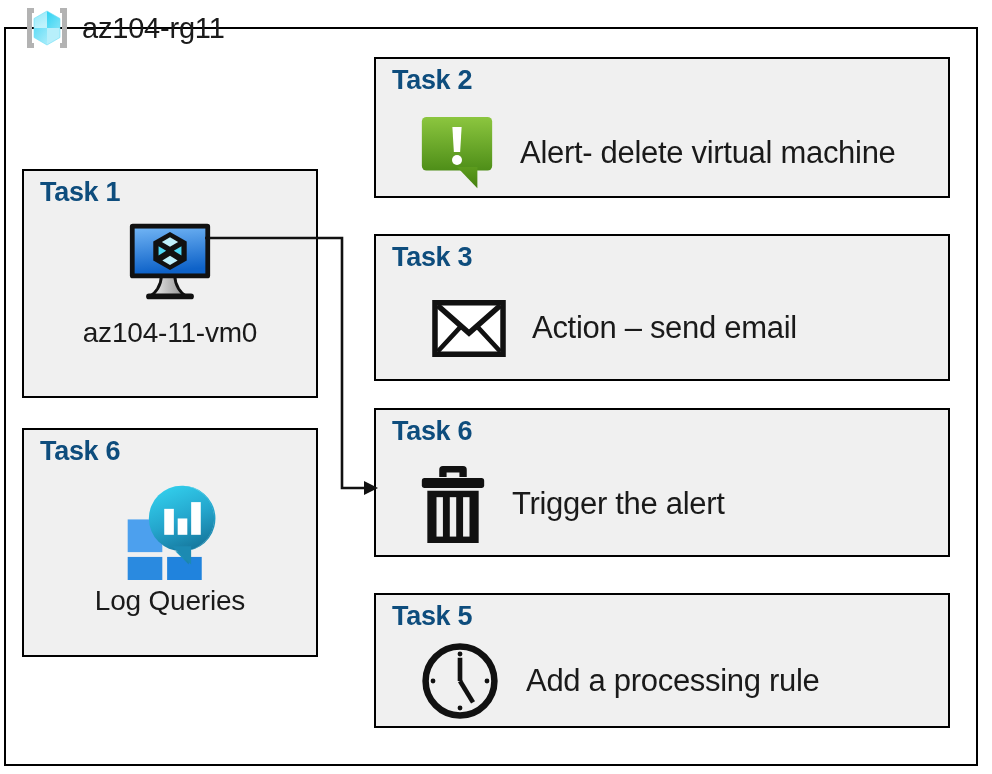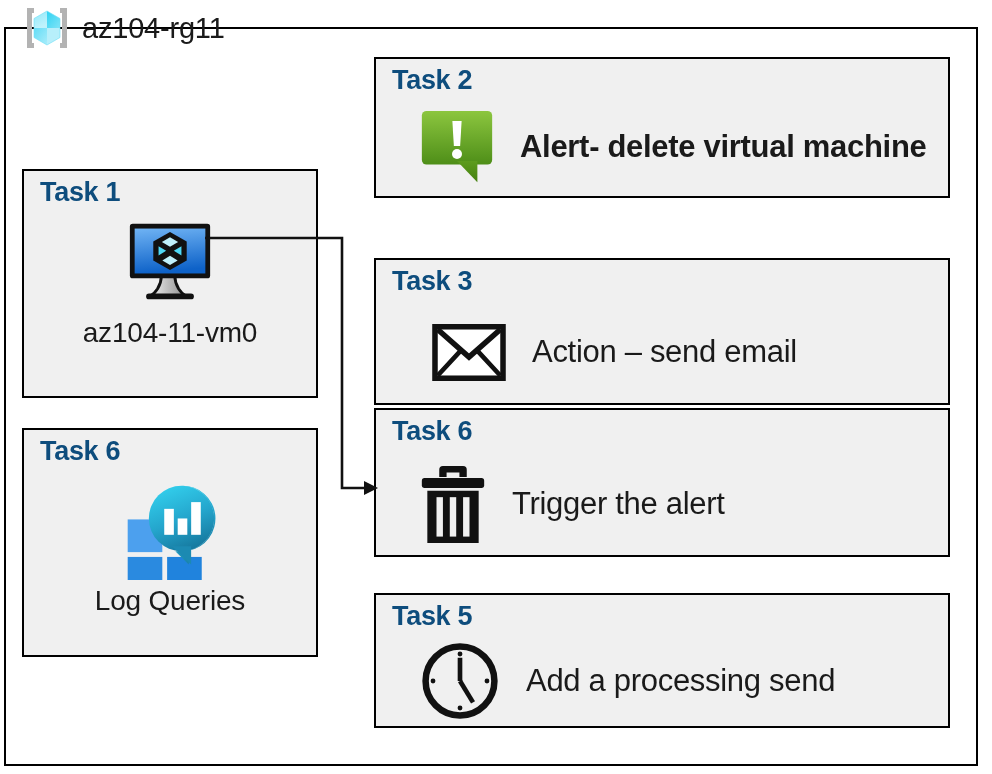--- a/index.html
+++ b/index.html
@@ -112,30 +112,30 @@
     font-size: 31px;
     color: #1a1a1a;
     white-space: nowrap;
     letter-spacing: -0.3px;
   }
 
   
   #card-task1 { left: 22px;  top: 133px; width: 296px; height: 229px; margin-top: 36px; }
   #card-task6 { left: 22px;  top: 428px; width: 296px; height: 229px; }
   #card-task2 { left: 374px; top: 57px;  width: 576px; height: 141px; }
-  #card-task3 { left: 374px; top: 234px; width: 576px; height: 147px; margin-top: 24px; }
+  #card-task3 { left: 374px; top: 234px; width: 576px; height: 147px; }
   #card-task4 { left: 374px; top: 408px; width: 576px; height: 149px; }
   #card-task5 { left: 374px; top: 593px; width: 576px; height: 135px; }
 
   #card-task1 .v-icon  { top: 48px; }
   #card-task1 .v-label { top: 146px; }
   #card-task6 .v-icon  { top: 50px; }
   #card-task6 .v-label { top: 155px; }
 
-  #card-task2 .h-row { top: 46px; height: 84px; font-weight: bold; }
+  #card-task2 .h-row { top: 52px; height: 84px; }
   #card-task3 .h-row { top: 48px; height: 88px; padding-left: 12px; }
   #card-task4 .h-row { top: 44px; height: 100px; }
   #card-task5 .h-row { top: 42px; height: 88px; }
 
   
   #connector {
     position: absolute;
     left: 0; top: 0;
     width: 992px; height: 774px;
     pointer-events: none;
@@ -316,21 +316,21 @@
         <svg viewBox="0 0 86 86" width="80" height="80">
           <circle cx="43" cy="43" r="37" fill="none" stroke="#111" stroke-width="7"></circle>
           <circle cx="43" cy="14" r="2.6" fill="#111"></circle>
           <circle cx="43" cy="72" r="2.6" fill="#111"></circle>
           <circle cx="14" cy="43" r="2.6" fill="#111"></circle>
           <circle cx="72" cy="43" r="2.6" fill="#111"></circle>
           <path d="M43 43 L43 18" fill="none" stroke="#111" stroke-width="5" stroke-linecap="butt"></path>
           <path d="M43 43 L57 66" fill="none" stroke="#111" stroke-width="5" stroke-linecap="butt"></path>
         </svg>
       </span>
-      <span class="h-label">Add a processing send</span>
+      <span class="h-label">Add a processing rule</span>
     </div>
   </div>
 
   <svg id="connector" viewBox="0 0 992 774">
     <path d="M205 238 L342 238 L342 488 L366 488" fill="none" stroke="#111111" stroke-width="2.6"></path>
     <path d="M364 481 L378 488 L364 495 Z" fill="#111111"></path>
   </svg>
 
 </div>
 

